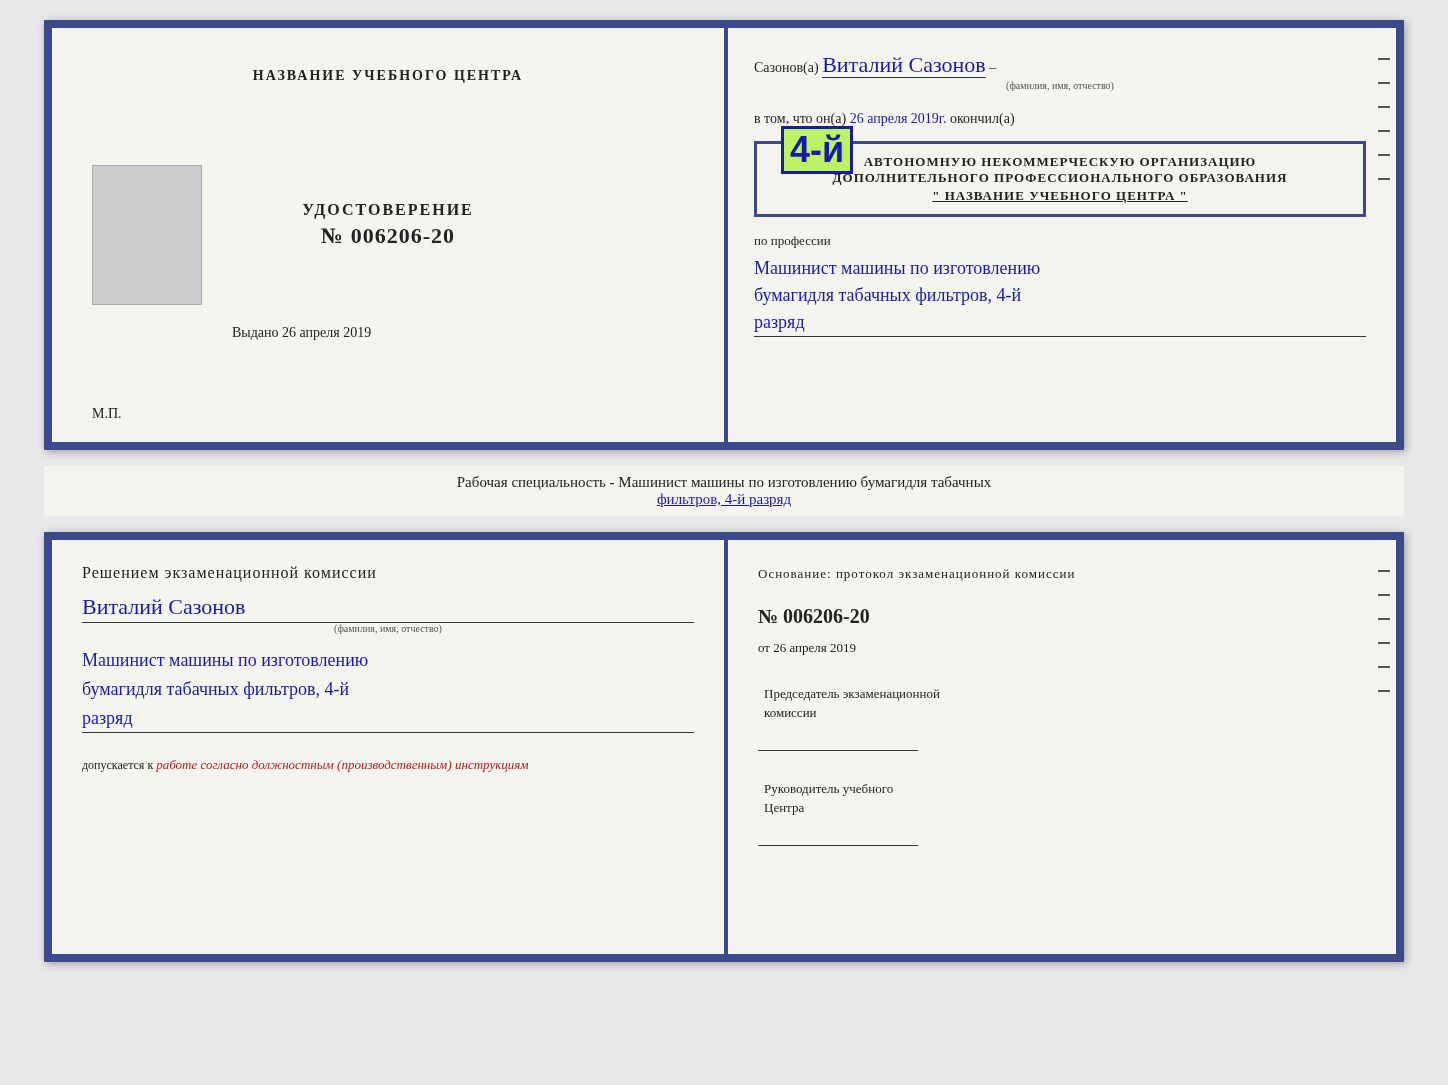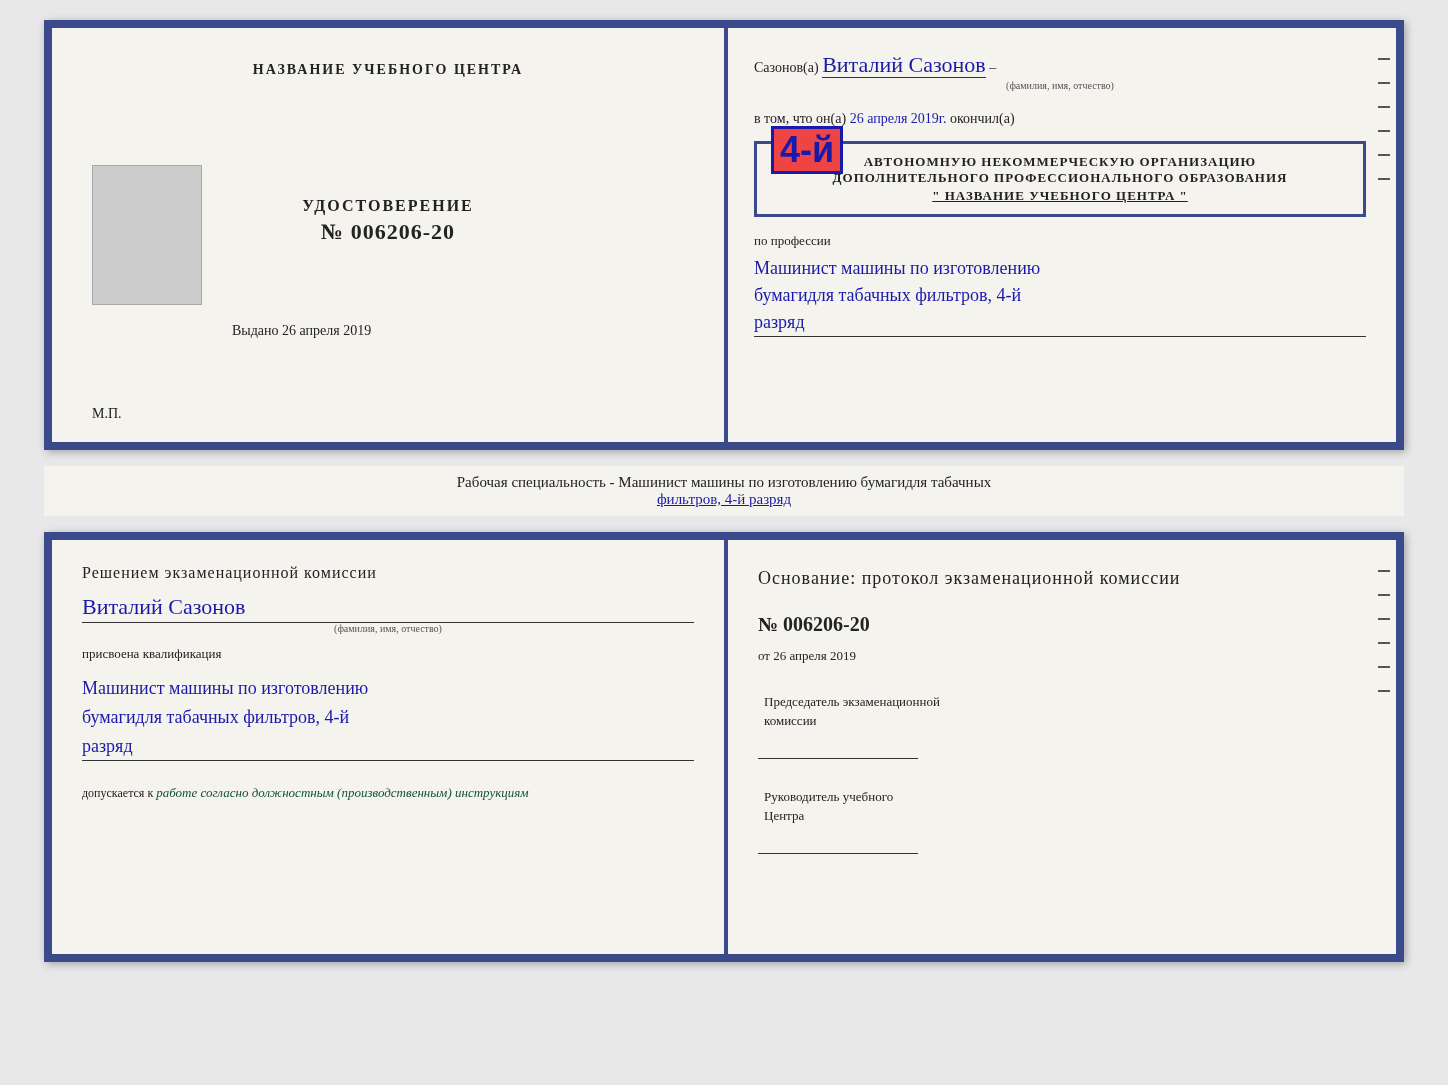--- a/index.html
+++ b/index.html
@@ -35,21 +35,21 @@
       bottom: 0;
     }
 
     
     .cert-left {
       width: 50%;
       display: flex;
       flex-direction: column;
       align-items: center;
       justify-content: space-between;
-      padding: 24px 40px 20px;
+      padding: 30px 40px 20px;
       position: relative;
     }
 
     .cert-left-title {
       font-size: 14px;
       letter-spacing: 2px;
       text-align: center;
       font-weight: bold;
       color: #222;
       margin-top: 10px;
@@ -165,28 +165,28 @@
       border: 3px solid #3a4a8a;
       padding: 10px 14px;
       margin-top: 10px;
       text-align: center;
       position: relative;
     }
 
     .cert-stamp-box .stamp-razryad {
       position: absolute;
       top: -18px;
-      left: 14px;
+      left: 24px;
       font-size: 36px;
       font-weight: bold;
       font-family: 'Arial Black', Arial, sans-serif;
       color: #1a1aaa;
       border: 3px solid #1a1aaa;
       padding: 0 6px;
-      background: #ef4444;
+      background: #bef264;
     }
 
     .cert-stamp-box .stamp-line1 {
       font-size: 13px;
       font-weight: bold;
       letter-spacing: 1px;
       color: #222;
     }
 
     .cert-stamp-box .stamp-line2 {
@@ -305,26 +305,26 @@
 
     .dopuskaetsya {
       font-size: 12px;
       color: #222;
       margin-top: 16px;
     }
 
     .dopuskaetsya .hw-italic {
       font-family: 'Segoe Script', 'Comic Sans MS', cursive;
       font-style: italic;
-      color: #14532d;
+      color: #b91c1c;
       font-size: 13px;
     }
 
     .osnov-line {
-      font-size: 18px;
+      font-size: 13px;
       color: #222;
       letter-spacing: 1px;
       line-height: 1.6;
     }
 
     .num-large {
       font-size: 20px;
       color: #222;
       font-weight: bold;
       margin-top: 8px;
@@ -435,21 +435,20 @@
 <div class="certificate-bottom">
 
   <div class="cert-bottom-left">
     <div class="section-title">Решением  экзаменационной  комиссии</div>
 
     <div>
       <div class="hw-name">Виталий Сазонов</div>
       <div class="hw-name-subtitle">(фамилия, имя, отчество)</div>
     </div>
 
-    <div class="small-label">присвоена квалификация</div>
 
     <span class="hw-profession">
       <span>Машинист машины по изготовлению</span><br>
       <span>бумагидля табачных фильтров, 4-й</span><br>
       <span>разряд</span>
     </span>
 
     <div class="dopuskaetsya">
       <span>допускается к</span>
       <span class="hw-italic">работе согласно должностным (производственным) инструкциям</span>

